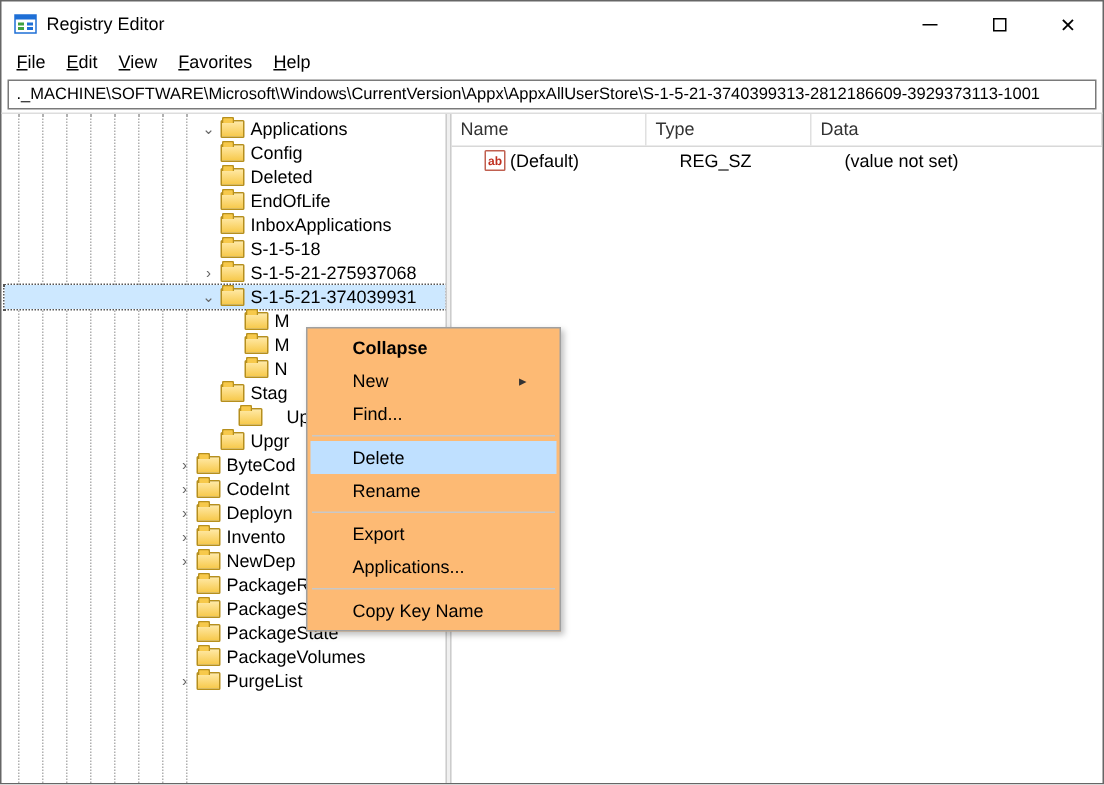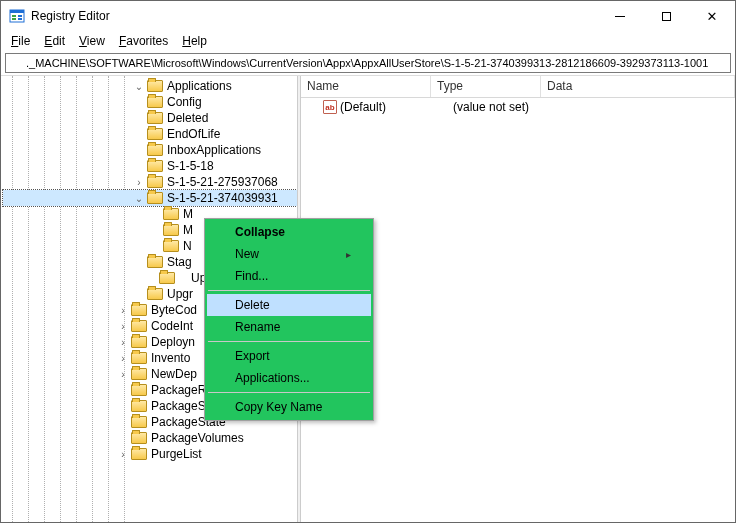--- a/index.html
+++ b/index.html
@@ -11,21 +11,21 @@
   .titlebar .app-icon { width: 16px; height: 16px; margin-right: 6px; display: flex; align-items: center; justify-content: center; }
   .titlebar .title { flex: 1; font-size: 12px; }
   .titlebar .win-btn { width: 46px; height: 30px; display: flex; align-items: center; justify-content: center; }
 
   
   .menubar { height: 20px; display: flex; align-items: center; padding: 0 4px; gap: 2px; }
   .menubar .menu { padding: 2px 6px; }
   .menubar .menu span.u { text-decoration: underline; }
 
   
-  .addressbar { border: 1px solid #7a7a7a; margin: 2px 4px; height: 20px; line-height: 18px; padding: 0 20px; font-size: 11px; overflow: hidden; white-space: nowrap; }
+  .addressbar { border: 1px solid #7a7a7a; margin: 2px 4px; height: 20px; line-height: 18px; padding: 0 5px; font-size: 11px; overflow: hidden; white-space: nowrap; }
 
   
   .panes { flex: 1; display: flex; overflow: hidden; border-top: 1px solid #ddd; }
   .tree-pane { width: 296px; overflow: hidden; position: relative; }
   .splitter { width: 4px; background: #f0f0f0; border-left: 1px solid #ccc; border-right: 1px solid #ccc; cursor: col-resize; }
   .list-pane { flex: 1; display: flex; flex-direction: column; overflow: hidden; }
 
   
   .tree { padding: 2px 0 2px 2px; white-space: nowrap; position: relative; }
   .node { display: flex; align-items: center; height: 16px; position: relative; }
@@ -39,21 +39,21 @@
   .guide { position: absolute; top: 0; bottom: 0; width: 1px; border-left: 1px dotted #b0b0b0; }
 
   
   .list-header { display: flex; height: 22px; border-bottom: 1px solid #d8d8d8; }
   .list-header .col { border-right: 1px solid #e0e0e0; padding: 3px 6px; font-size: 12px; color: #333; }
   .list-row { display: flex; height: 18px; align-items: center; }
   .list-row .cell { padding: 0 22px; font-size: 12px; }
   .value-icon { width: 14px; height: 14px; border: 1px solid #c06050; background: #fff; display: inline-flex; align-items: center; justify-content: center; font-size: 8px; font-weight: bold; color: #c03020; border-radius: 1px; margin-right: 3px; }
 
   
-  .ctx { position: absolute; background: #22c55e; border: 1px solid #a0a0a0; box-shadow: 2px 2px 4px rgba(0,0,0,.25); padding: 2px; z-index: 50; width: 170px; }
+  .ctx { position: absolute; background: #fdba74; border: 1px solid #a0a0a0; box-shadow: 2px 2px 4px rgba(0,0,0,.25); padding: 2px; z-index: 50; width: 170px; }
   .ctx .item { padding: 4px 20px 4px 28px; display: flex; justify-content: space-between; align-items: center; font-size: 12px; }
   .ctx .item.bold { font-weight: bold; }
   .ctx .item.hov { background: #bfe0ff; }
   .ctx .sep { height: 1px; background: #c8c8c8; margin: 3px 1px; }
   .ctx .sub-arrow::after { content: "▸"; font-size: 10px; color: #333; }
 
   
   .min-ico { width: 10px; height: 1px; background: #000; }
   .max-ico { width: 9px; height: 9px; border: 1px solid #000; }
   .close-ico { font-family: Arial; font-size: 13px; line-height: 1; }
@@ -239,20 +239,21 @@
       <div class="list-header">
         <div class="col" style="width:130px">Name</div>
         <div class="col" style="width:110px">Type</div>
         <div class="col" style="flex:1">Data</div>
       </div>
       <div class="list-row">
         <div class="cell" style="width:130px; display:flex; align-items:center">
           <span class="value-icon">ab</span>
           <span>(Default)</span>
         </div>
+        <div class="cell" style="width:110px">REG_SZ</div>
         <div class="cell" style="flex:1">(value not set)</div>
       </div>
     </div>
   </div>
 
   <div class="ctx" style="left:204px; top:218px">
     <div class="item bold">Collapse</div>
     <div class="item sub-arrow">
         <span>New</span>
       </div>

